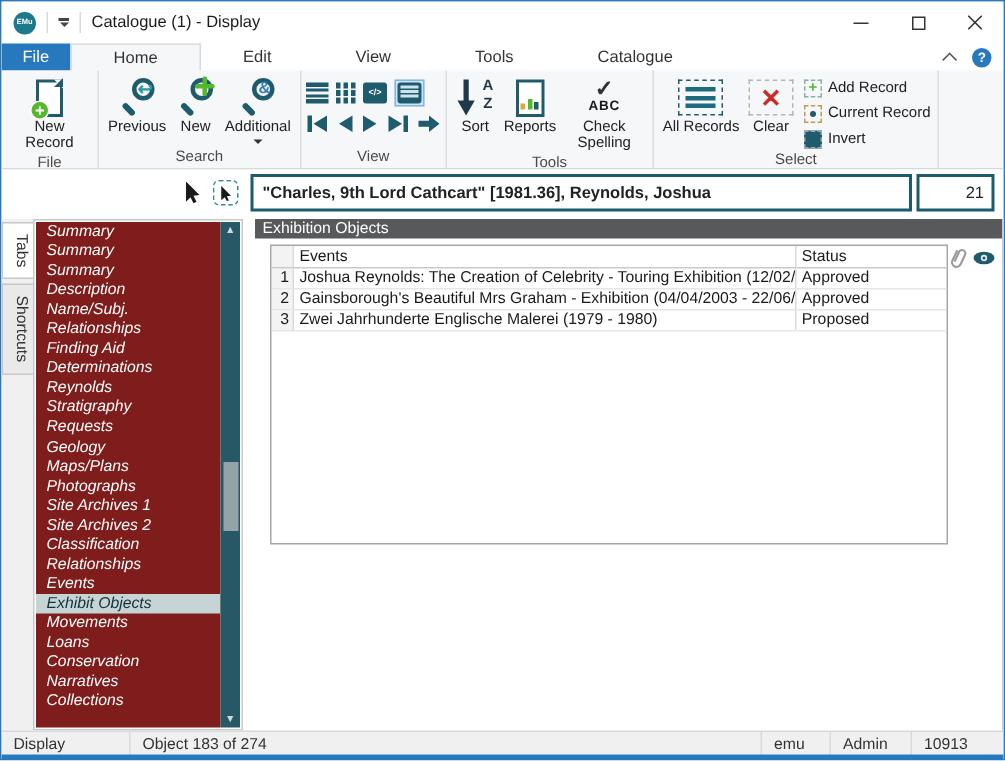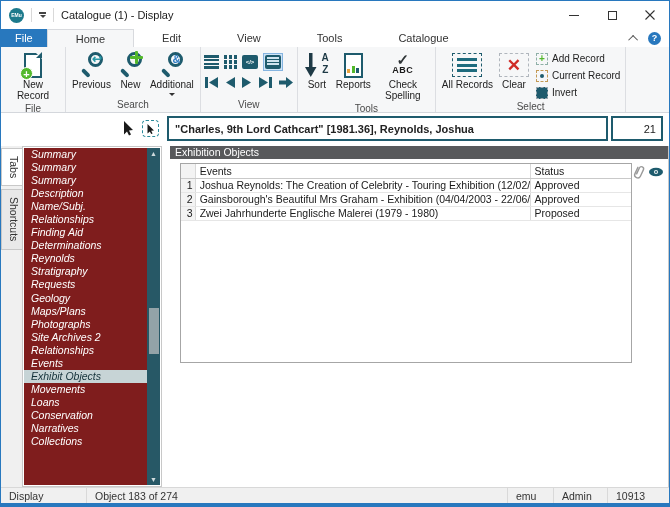--- a/index.html
+++ b/index.html
@@ -425,24 +425,26 @@
           <div class="side-item">Stratigraphy</div>
 
           <div class="side-item">Requests</div>
 
           <div class="side-item">Geology</div>
 
           <div class="side-item">Maps/Plans</div>
 
           <div class="side-item">Photographs</div>
 
+          <div class="side-item">Site Archives 1</div>
 
           <div class="side-item">Site Archives 2</div>
 
 
+          <div class="side-item">Classification</div>
 
           <div class="side-item">Relationships</div>
 
           <div class="side-item">Events</div>
 
           <div class="side-item selected">Exhibit Objects</div>
 
           <div class="side-item">Movements</div>
 
           <div class="side-item">Loans</div>

